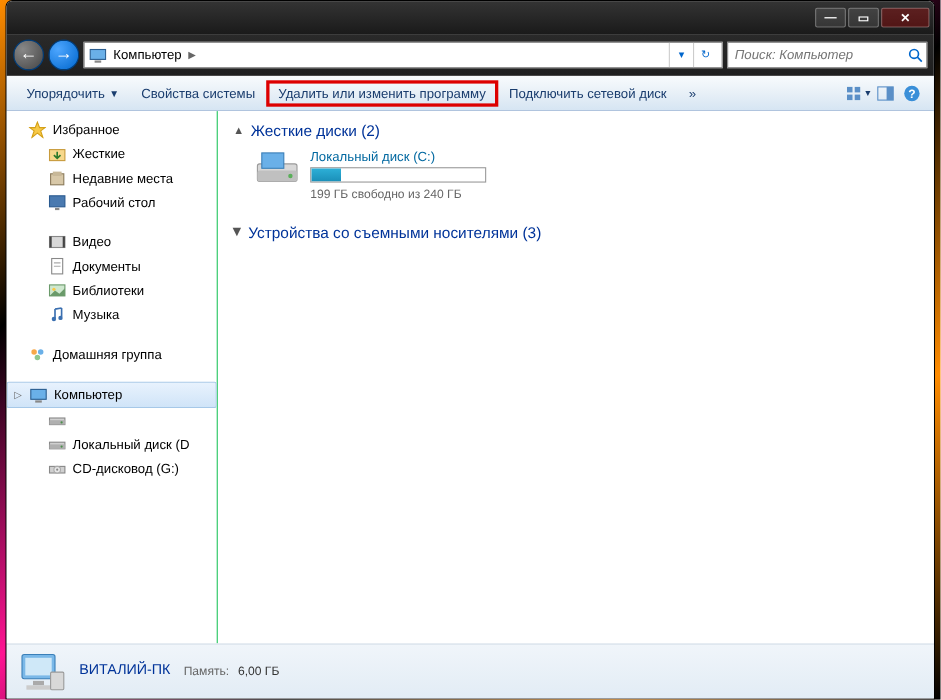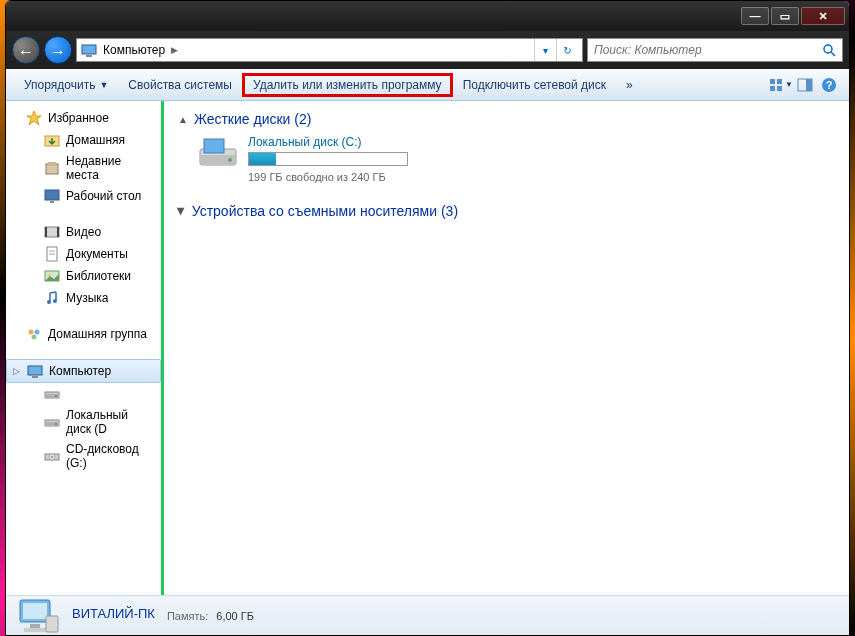--- a/index.html
+++ b/index.html
@@ -9,48 +9,48 @@
 .tbtn { width: 28px; height: 18px; background: rgba(255,255,255,0.1); border: 1px solid rgba(255,255,255,0.3); border-radius: 2px; display: flex; align-items: center; justify-content: center; color: #fff; font-size: 11px; font-weight: bold; cursor: pointer; }
 .tbtn.close { width: 44px; background: rgba(200,0,0,0.3); }
 .navbar { height: 38px; background: linear-gradient(to bottom, #2a2a2a 0%, #1f1f1f 100%); display: flex; align-items: center; padding: 0 6px; gap: 4px; }
 .navbtn { width: 28px; height: 28px; border-radius: 50%; background: radial-gradient(circle at 30% 30%, #4da6ff, #0066cc); border: 1px solid #003d7a; display: flex; align-items: center; justify-content: center; color: #fff; cursor: pointer; }
 .navbtn.disabled { background: radial-gradient(circle at 30% 30%, #888, #444); }
 .addrbar { flex: 1; height: 24px; background: #fff; border: 1px solid #888; display: flex; align-items: center; padding: 0 4px; gap: 6px; font-size: 12px; }
 .addrbar .crumb { color: #000; cursor: pointer; }
 .addrbar .sep { color: #666; font-size: 9px; }
 .addrbar-end { display: flex; margin-left: auto; }
 .addrbar-btn { width: 22px; height: 22px; border-left: 1px solid #ccc; display: flex; align-items: center; justify-content: center; color: #0066cc; cursor: pointer; font-size: 10px; }
-.searchbar { width: 256px; height: 24px; background: #fff; border: 1px solid #888; display: flex; align-items: center; padding: 11px 6px; font-size: 12px; }
+.searchbar { width: 182px; height: 24px; background: #fff; border: 1px solid #888; display: flex; align-items: center; padding: 11px 6px; font-size: 12px; }
 .searchbar input { flex: 1; border: none; outline: none; font-style: italic; color: #888; font-size: 12px; }
 .searchbar .sicon { color: #0066cc; cursor: pointer; }
 .toolbar { height: 32px; background: linear-gradient(to bottom, #f8fbfd 0%, #e8f0f7 50%, #d6e5f3 100%); border-bottom: 1px solid #b0c4de; display: flex; align-items: center; padding: 0 8px; font-size: 12px; }
 .toolbar .titem { padding: 4px 10px; color: #1a3d6e; cursor: pointer; display: flex; align-items: center; gap: 4px; }
 .toolbar .titem.highlighted { border: 3px solid #d00; padding: 2px 8px; }
 .toolbar .spacer { flex: 1; }
 .toolbar .ricon { width: 24px; height: 24px; display: flex; align-items: center; justify-content: center; color: #1a3d6e; cursor: pointer; font-size: 13px; }
 .toolbar .chev { color: #1a3d6e; font-size: 9px; }
 .content { flex: 1; display: flex; background: #fff; overflow: hidden; }
-.sidebar { width: 158px; background: #fff; border-right: 3px solid #22c55e; padding: 6px 0; overflow-y: auto; font-size: 12px; }
+.sidebar { width: 192px; background: #fff; border-right: 1px solid #22c55e; padding: 6px 0; overflow-y: auto; font-size: 12px; }
 .sgroup { margin-bottom: 14px; }
 .sgroup-head { display: flex; align-items: center; gap: 6px; padding: 3px 8px 3px 20px; cursor: pointer; position: relative; }
 .sgroup-head .exp { position: absolute; left: 6px; font-size: 9px; color: #666; }
 .sitem { display: flex; align-items: center; gap: 6px; padding: 3px 8px 3px 38px; cursor: pointer; }
 .ico { width: 16px; height: 16px; display: inline-flex; align-items: center; justify-content: center; font-size: 13px; }
 .main { flex: 1; padding: 10px 14px; overflow-y: auto; font-size: 12px; }
 .section-head { display: flex; align-items: center; gap: 6px; color: #003399; font-size: 14px; margin-bottom: 8px; cursor: pointer; }
 .section-head .tri { font-size: 10px; color: #555; }
 .drives { display: flex; gap: 40px; margin-left: 20px; margin-bottom: 20px; }
 .drive { display: flex; gap: 10px; width: 240px; }
 .drive-ico { width: 40px; height: 36px; display: flex; align-items: center; justify-content: center; }
 .drive-info { flex: 1; }
 .drive-name { font-size: 12px; color: #0369a1; margin-bottom: 3px; }
 .drive-bar { width: 160px; height: 14px; border: 1px solid #999; background: #fff; position: relative; overflow: hidden; }
 .drive-bar-fill { height: 100%; background: linear-gradient(to bottom, #2db0d8, #1a8fb8); }
 .drive-sub { font-size: 11px; color: #666; margin-top: 5px; }
-.details { height: 40px; background: linear-gradient(to bottom, #f0f5fa, #e2ecf5); border-top: 1px solid #cdd9e6; display: flex; align-items: center; padding: 4px 10px; gap: 12px; font-size: 11px; }
+.details { height: 50px; background: linear-gradient(to bottom, #f0f5fa, #e2ecf5); border-top: 1px solid #cdd9e6; display: flex; align-items: center; padding: 4px 10px; gap: 12px; font-size: 11px; }
 .details-ico { width: 44px; height: 40px; display: flex; align-items: center; justify-content: center; }
 .details-text { display: flex; flex-direction: column; gap: 2px; }
 .details-text .dname { font-size: 13px; color: #003399; }
 .details-row { display: flex; gap: 8px; color: #555; }
 .details-row .lbl { color: #666; }
 .details-row .val { color: #333; }
 svg { display: block; }
 </style>
 </head>
 <body>
@@ -137,21 +137,21 @@
             </span>
           <span>Избранное</span>
         </div>
         <div class="sitem">
           <span class="ico">
               <svg width="16" height="16">
                 <rect x="1" y="4" width="14" height="10" fill="#f7d88c" stroke="#c89b3c"></rect>
                 <path d="M8 6 L8 11 M5 9 L8 12 L11 9" stroke="#2d7a2d" fill="none" stroke-width="1.5"></path>
               </svg>
             </span>
-          <span>Домашняя</span>
+          <span>Жесткие</span>
         </div>
         <div class="sitem">
           <span class="ico">
               <svg width="16" height="16">
                 <rect x="2" y="4" width="12" height="10" fill="#d8c8a8" stroke="#8a7a5a"></rect>
                 <rect x="4" y="2" width="8" height="4" fill="#c8b898"></rect>
               </svg>
             </span>
           <span>Недавние места</span>
         </div>

